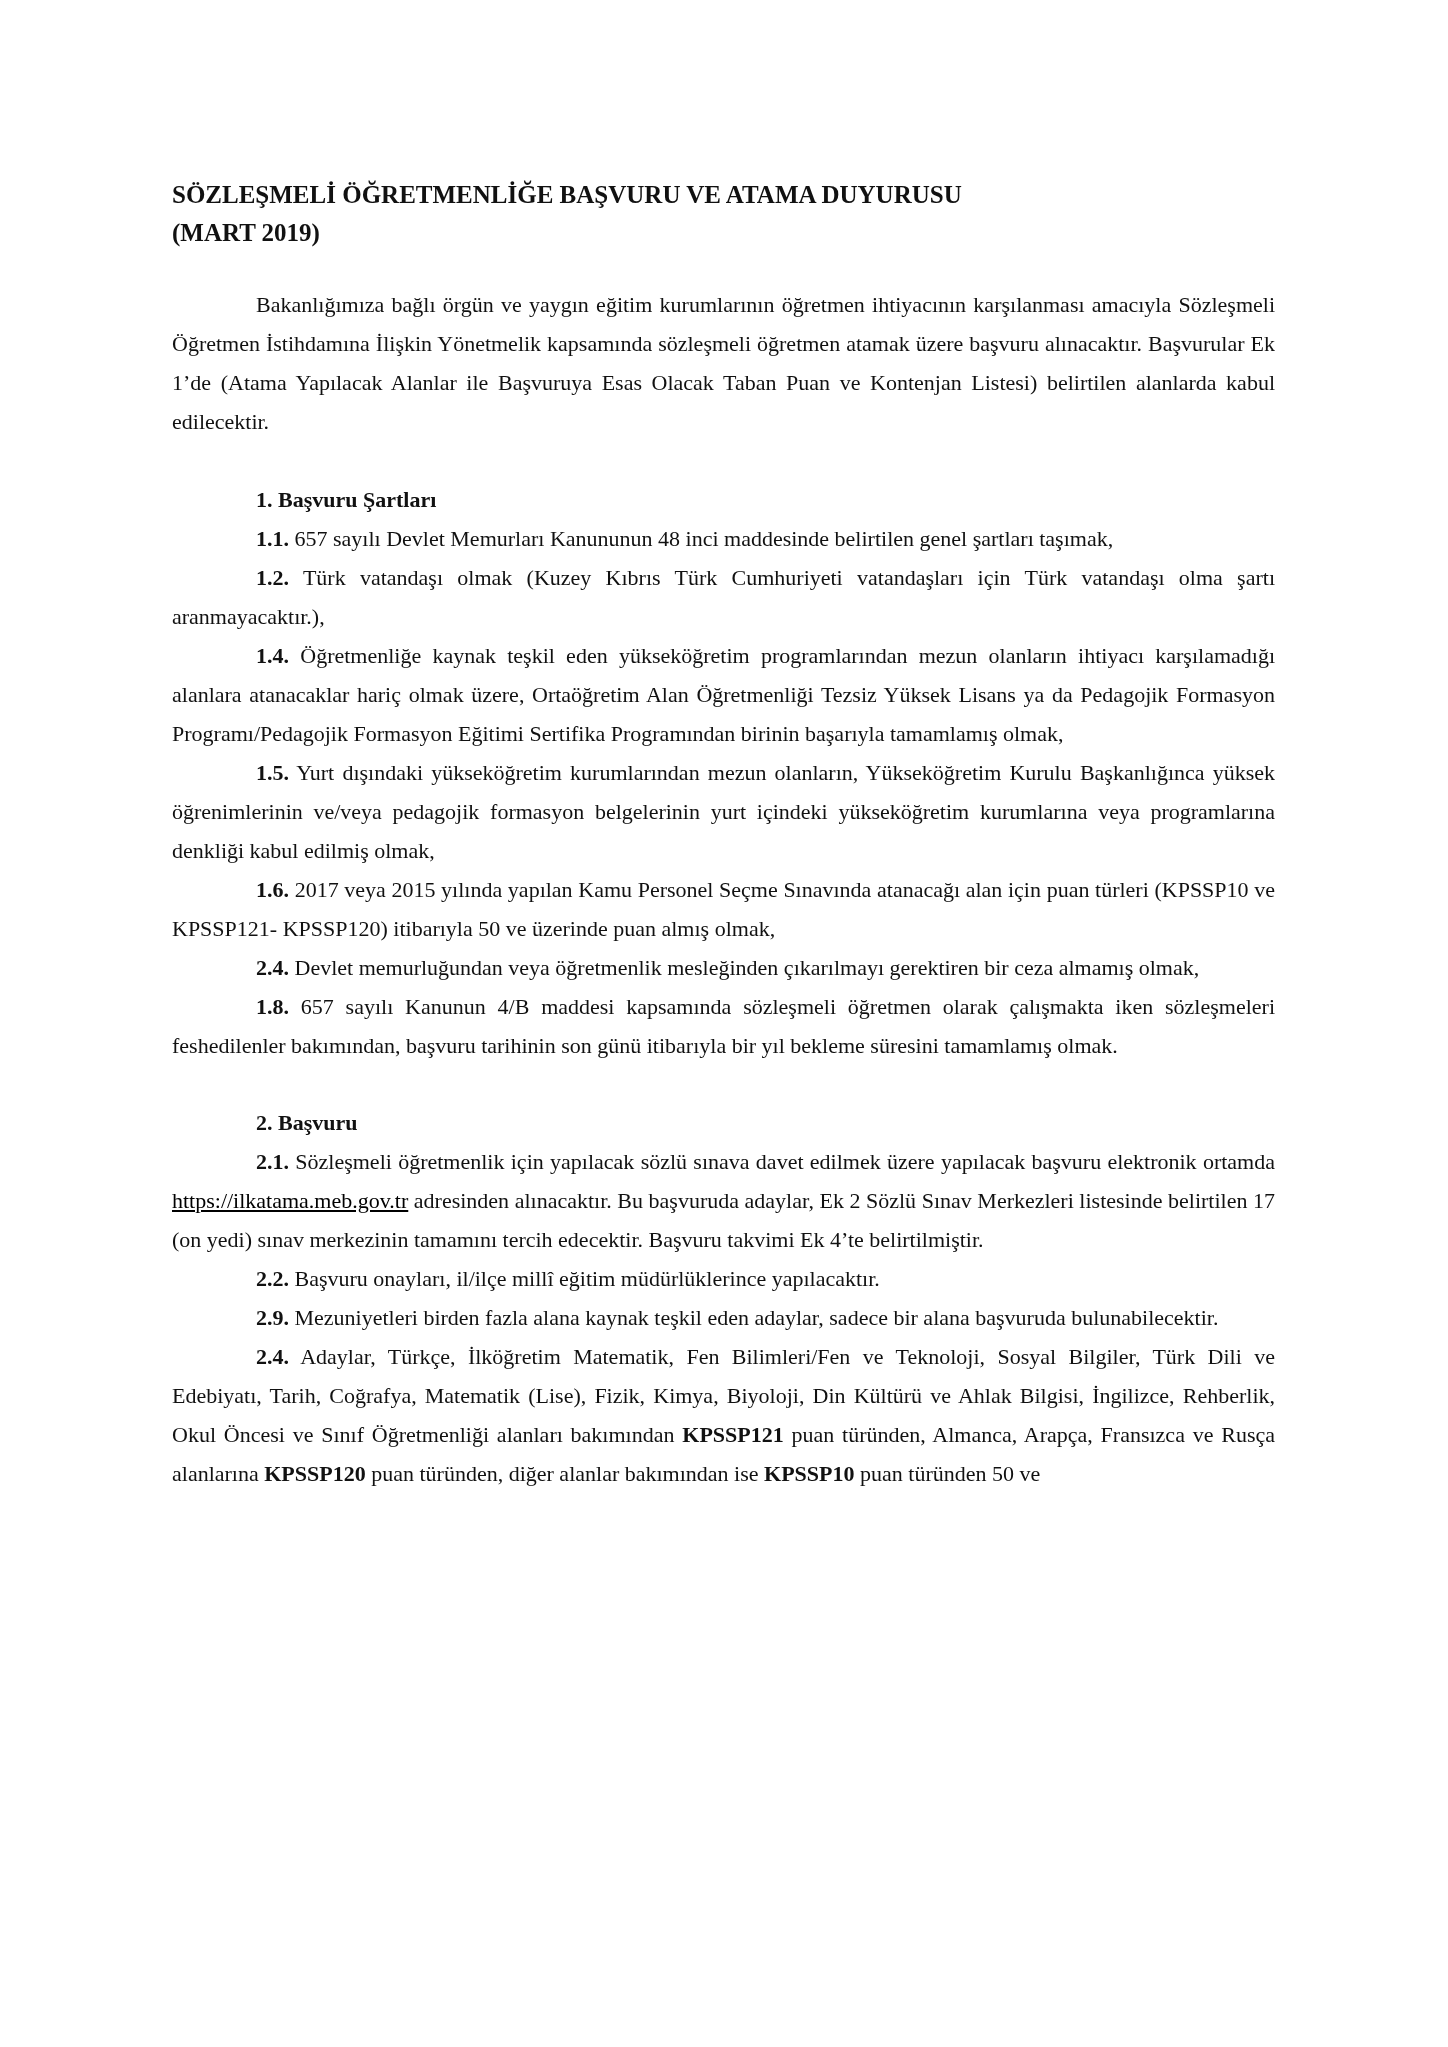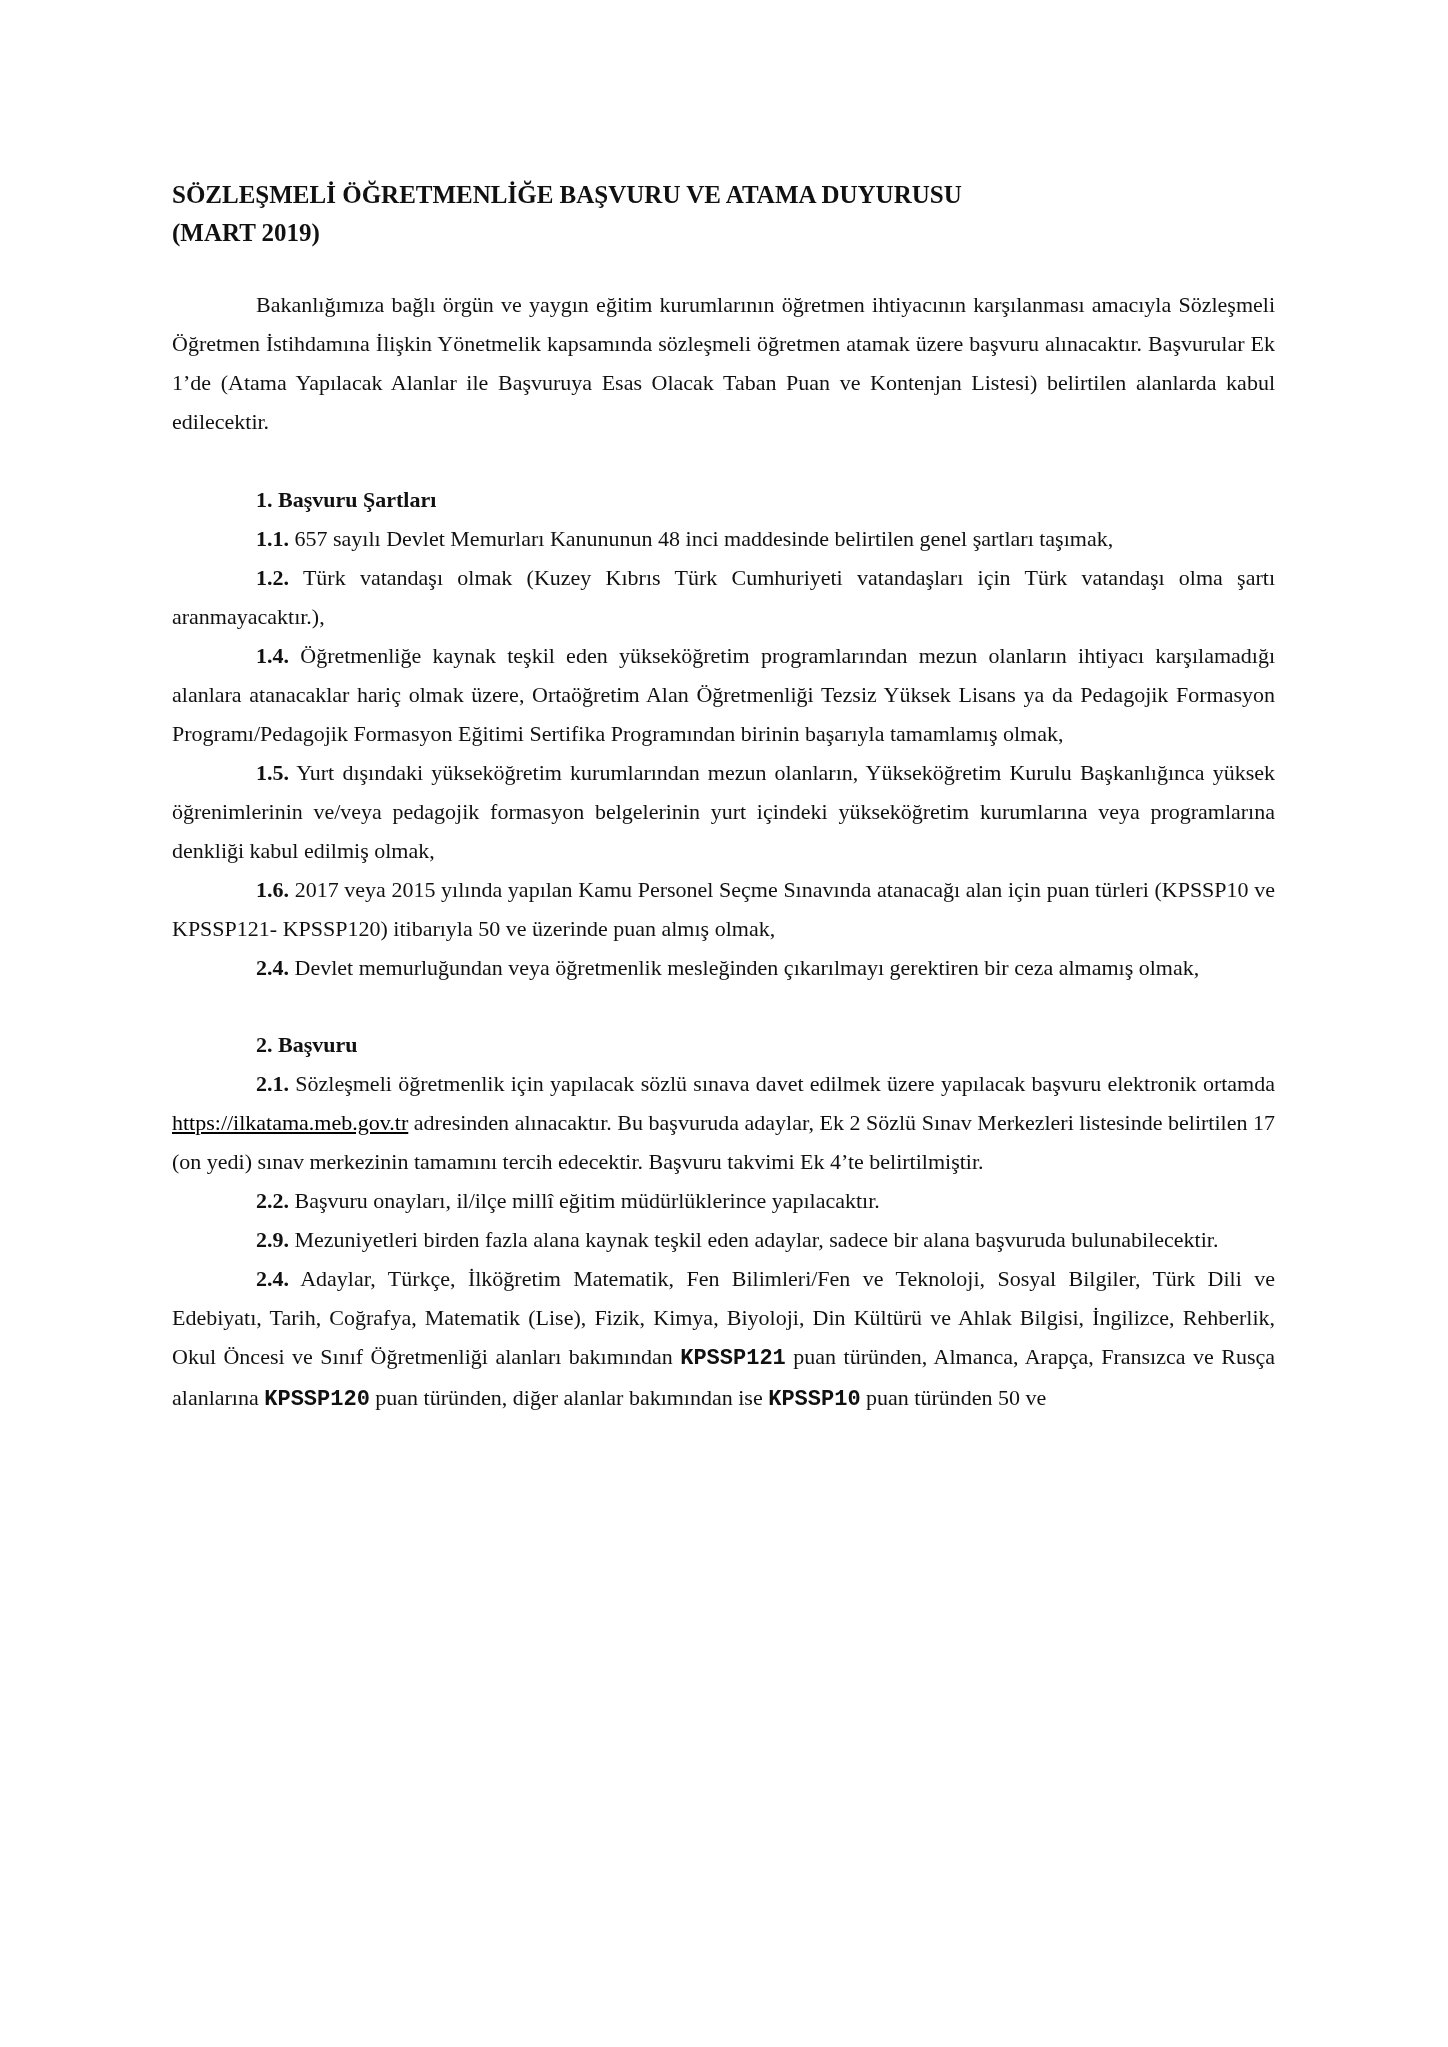--- a/index.html
+++ b/index.html
@@ -14,21 +14,21 @@
     font-weight: bold; font-size: 25px; line-height: 38px;
   }
   .content {
     position: absolute; left: 172px; width: 1103px; top: 285px;
     font-size: 22px; line-height: 39px; text-align: justify;
   }
   .para { margin: 0; text-indent: 84px; }
   .para.intro { margin-bottom: 38.6px; }
   .heading { margin: 0; padding-left: 84px; font-weight: bold; }
   .num { font-weight: bold; }
-  .b { font-weight: bold; font-family: Liberation Mono, monospace; }
+  .b { font-weight: bold; }
   a.link { color: #000000; text-decoration: underline; }
   .spacer { height: 38.6px; }
 </style>
 </head>
 <body>
 
 <div class="page">
 
   <div class="title-block">
     <div>SÖZLEŞMELİ ÖĞRETMENLİĞE BAŞVURU VE ATAMA DUYURUSU</div>
@@ -41,20 +41,21 @@
 
     <div>
       <p class="heading">1. Başvuru Şartları</p>
 
       <p class="para"><span class="num">1.1.</span> <span>657 sayılı Devlet Memurları Kanununun 48 inci maddesinde belirtilen genel şartları taşımak,</span></p>
       <p class="para"><span class="num">1.2.</span> <span>Türk vatandaşı olmak (Kuzey Kıbrıs Türk Cumhuriyeti vatandaşları için Türk vatandaşı olma şartı aranmayacaktır.),</span></p>
       <p class="para"><span class="num">1.4.</span> <span>Öğretmenliğe kaynak teşkil eden yükseköğretim programlarından mezun olanların ihtiyacı karşılamadığı alanlara atanacaklar hariç olmak üzere, Ortaöğretim Alan Öğretmenliği Tezsiz Yüksek Lisans ya da Pedagojik Formasyon Programı/Pedagojik Formasyon Eğitimi Sertifika Programından birinin başarıyla tamamlamış olmak,</span></p>
       <p class="para"><span class="num">1.5.</span> <span>Yurt dışındaki yükseköğretim kurumlarından mezun olanların, Yükseköğretim Kurulu Başkanlığınca yüksek öğrenimlerinin ve/veya pedagojik formasyon belgelerinin yurt içindeki yükseköğretim kurumlarına veya programlarına denkliği kabul edilmiş olmak,</span></p>
       <p class="para"><span class="num">1.6.</span> <span>2017 veya 2015 yılında yapılan Kamu Personel Seçme Sınavında atanacağı alan için puan türleri (KPSSP10 ve KPSSP121- KPSSP120) itibarıyla 50 ve üzerinde puan almış olmak,</span></p>
       <p class="para"><span class="num">2.4.</span> <span>Devlet memurluğundan veya öğretmenlik mesleğinden çıkarılmayı gerektiren bir ceza almamış olmak,</span></p>
+      <p class="para"><span class="num">1.8.</span> <span>657 sayılı Kanunun 4/B maddesi kapsamında sözleşmeli öğretmen olarak çalışmakta iken sözleşmeleri feshedilenler bakımından, başvuru tarihinin son günü itibarıyla bir yıl bekleme süresini tamamlamış olmak.</span></p>
     </div>
 
     <div class="spacer"></div>
 
     <div>
       <p class="heading">2. Başvuru</p>
 
       <p class="para"><span class="num">2.1.</span> <span>Sözleşmeli öğretmenlik için yapılacak sözlü sınava davet edilmek üzere yapılacak başvuru elektronik ortamda </span><a class="link" href="#">https://ilkatama.meb.gov.tr</a><span> adresinden alınacaktır. Bu başvuruda adaylar, Ek 2 Sözlü Sınav Merkezleri listesinde belirtilen 17 (on yedi) sınav merkezinin tamamını tercih edecektir. Başvuru takvimi Ek 4’te belirtilmiştir.</span></p>
 
       <p class="para"><span class="num">2.2.</span> <span>Başvuru onayları, il/ilçe millî eğitim müdürlüklerince yapılacaktır.</span></p>

